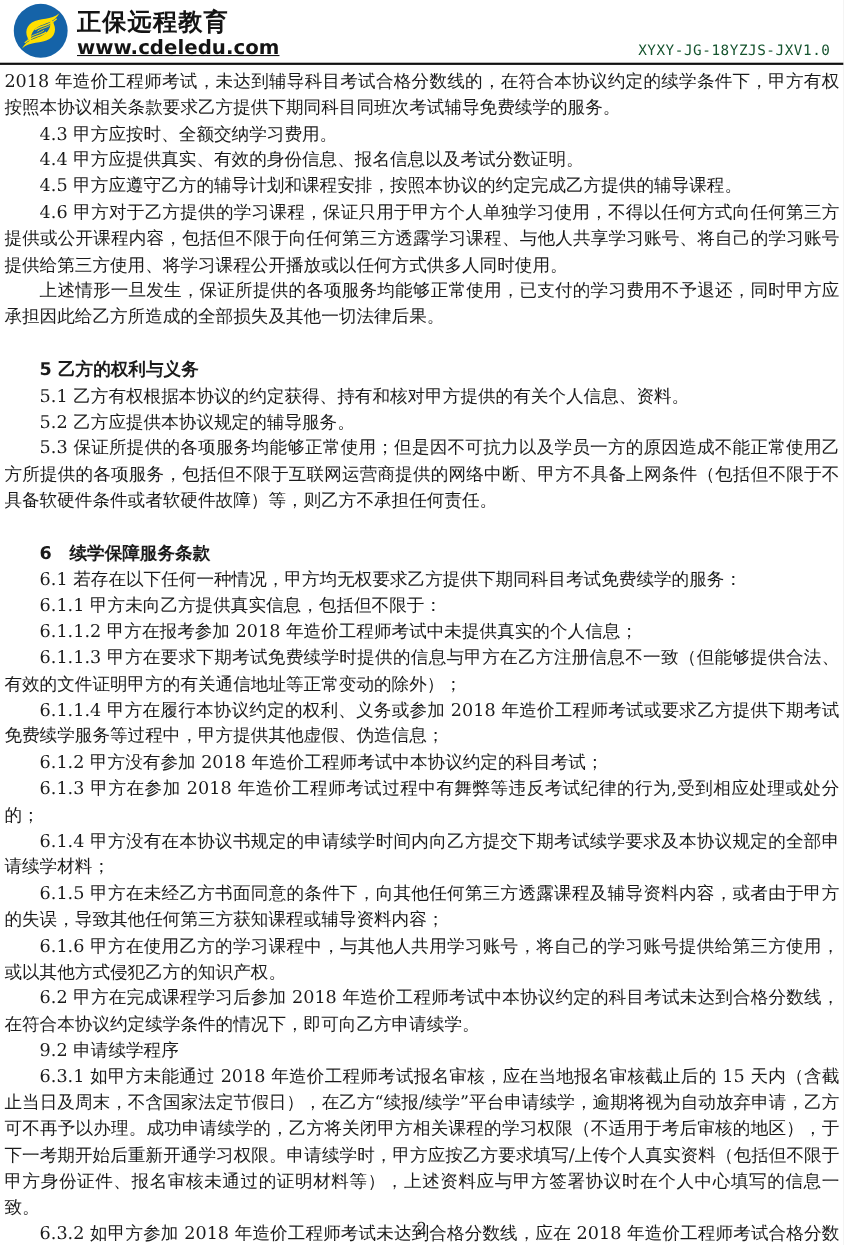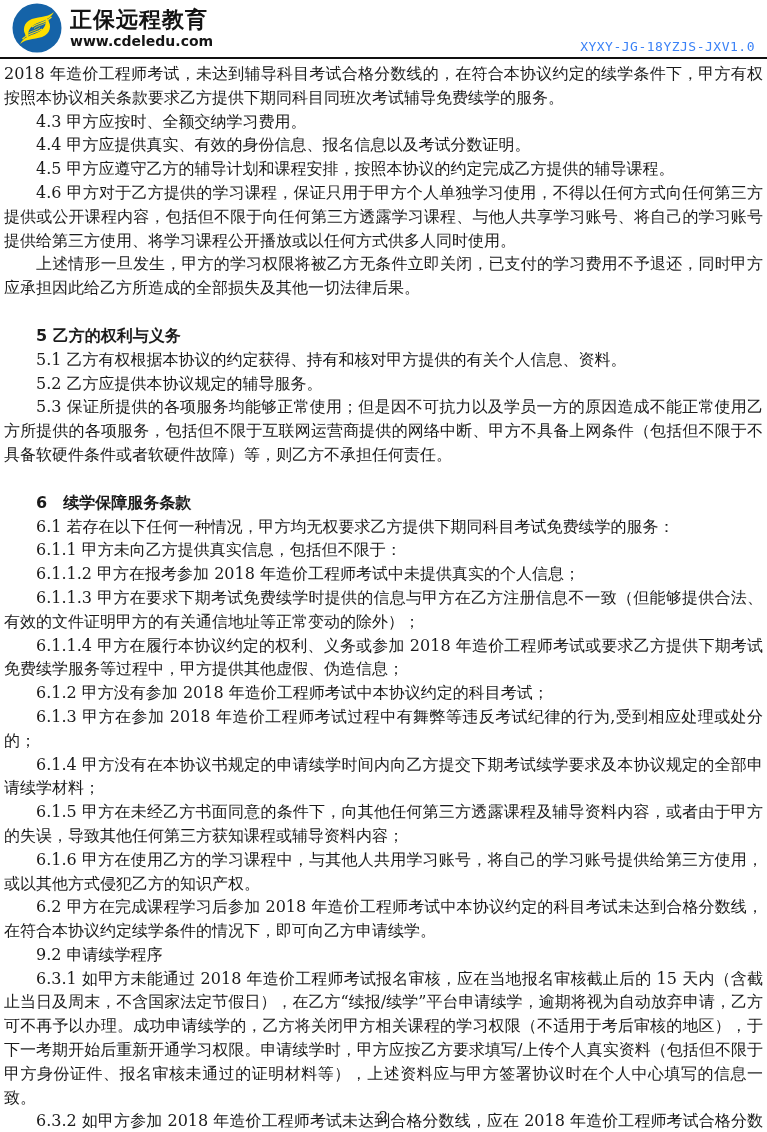--- a/index.html
+++ b/index.html
@@ -34,32 +34,33 @@
     font-size: 22px;
     font-weight: bold;
     letter-spacing: 1px;
     color: #141414;
   }
   .brand-url {
     position: absolute;
     left: 70px;
     top: 33px;
     font-family: "DejaVu Sans", "Liberation Sans", sans-serif;
-    font-size: 14px;
+    font-size: 18px;
     font-weight: bold;
     color: #141414;
+    text-decoration: underline;
   }
   .doc-code {
     position: absolute;
     right: 12px;
     bottom: 3px;
     font-family: "DejaVu Sans Mono", "Liberation Mono", monospace;
     font-size: 13px;
     letter-spacing: 0.5px;
-    color: #3b82f6;
+    color: #14532d;
   }
   
   .content {
     padding: 3px 4px 0 4px;
     font-size: 16px;
     line-height: 23.8px;
     text-align: justify;
   }
   .para { margin: 0; }
   .para.indent { text-indent: 32px; }
@@ -100,21 +101,21 @@
     <div class="brand-url">www.cdeledu.com</div>
     <div class="doc-code">XYXY-JG-18YZJS-JXV1.0</div>
   </div>
 
   <div class="content">
     <p class="para">2018 年造价工程师考试，未达到辅导科目考试合格分数线的，在符合本协议约定的续学条件下，甲方有权按照本协议相关条款要求乙方提供下期同科目同班次考试辅导免费续学的服务。</p>
     <p class="para indent">4.3 甲方应按时、全额交纳学习费用。</p>
     <p class="para indent">4.4 甲方应提供真实、有效的身份信息、报名信息以及考试分数证明。</p>
     <p class="para indent">4.5 甲方应遵守乙方的辅导计划和课程安排，按照本协议的约定完成乙方提供的辅导课程。</p>
     <p class="para indent">4.6 甲方对于乙方提供的学习课程，保证只用于甲方个人单独学习使用，不得以任何方式向任何第三方提供或公开课程内容，包括但不限于向任何第三方透露学习课程、与他人共享学习账号、将自己的学习账号提供给第三方使用、将学习课程公开播放或以任何方式供多人同时使用。</p>
-    <p class="para indent">上述情形一旦发生，甲方的学习权限将被乙方无条件立即关闭，已支付的学习费用不予退还，同时甲方应承担因此给乙方所造成的全部损失及其他一切法律后果。</p>
+    <p class="para indent">上述情形一旦发生，保证所提供的各项服务均能够正常使用，已支付的学习费用不予退还，同时甲方应承担因此给乙方所造成的全部损失及其他一切法律后果。</p>
     <p class="para indent heading">5 乙方的权利与义务</p>
     <p class="para indent">5.1 乙方有权根据本协议的约定获得、持有和核对甲方提供的有关个人信息、资料。</p>
     <p class="para indent">5.2 乙方应提供本协议规定的辅导服务。</p>
     <p class="para indent">5.3 保证所提供的各项服务均能够正常使用；但是因不可抗力以及学员一方的原因造成不能正常使用乙方所提供的各项服务，包括但不限于互联网运营商提供的网络中断、甲方不具备上网条件（包括但不限于不具备软硬件条件或者软硬件故障）等，则乙方不承担任何责任。</p>
     <p class="para indent heading">6　续学保障服务条款</p>
     <p class="para indent">6.1 若存在以下任何一种情况，甲方均无权要求乙方提供下期同科目考试免费续学的服务：</p>
     <p class="para indent">6.1.1 甲方未向乙方提供真实信息，包括但不限于：</p>
     <p class="para indent">6.1.1.2 甲方在报考参加 2018 年造价工程师考试中未提供真实的个人信息；</p>
     <p class="para indent">6.1.1.3 甲方在要求下期考试免费续学时提供的信息与甲方在乙方注册信息不一致（但能够提供合法、有效的文件证明甲方的有关通信地址等正常变动的除外）；</p>
     <p class="para indent">6.1.1.4 甲方在履行本协议约定的权利、义务或参加 2018 年造价工程师考试或要求乙方提供下期考试免费续学服务等过程中，甲方提供其他虚假、伪造信息；</p>

